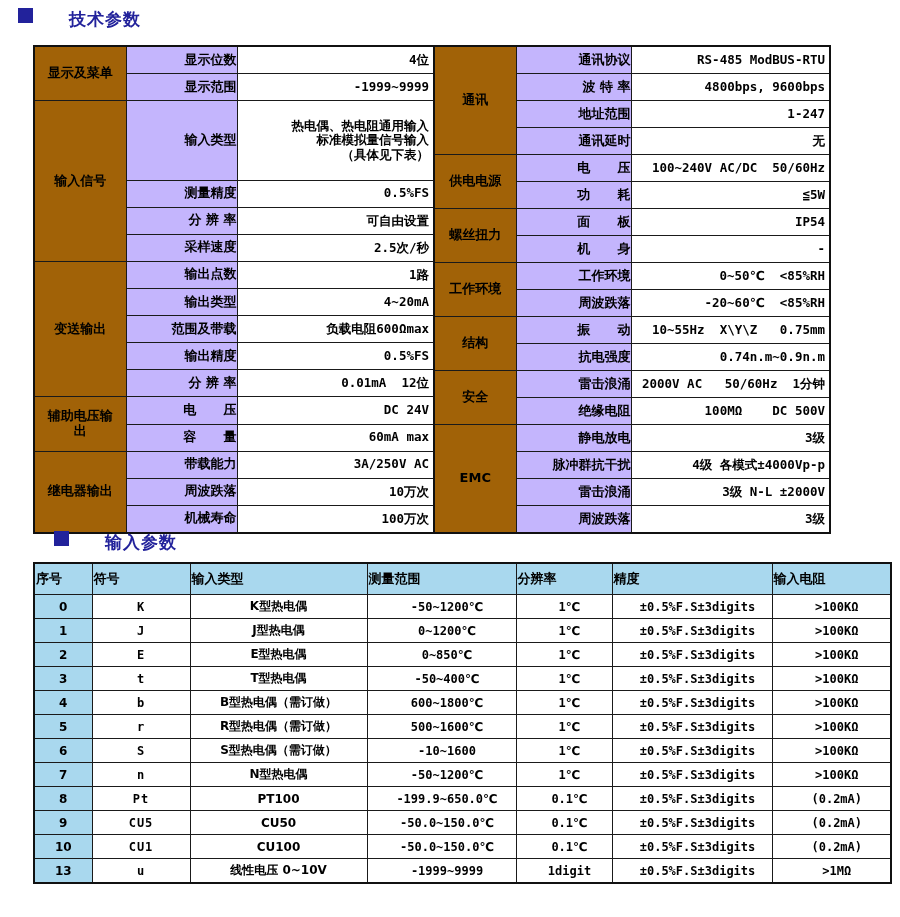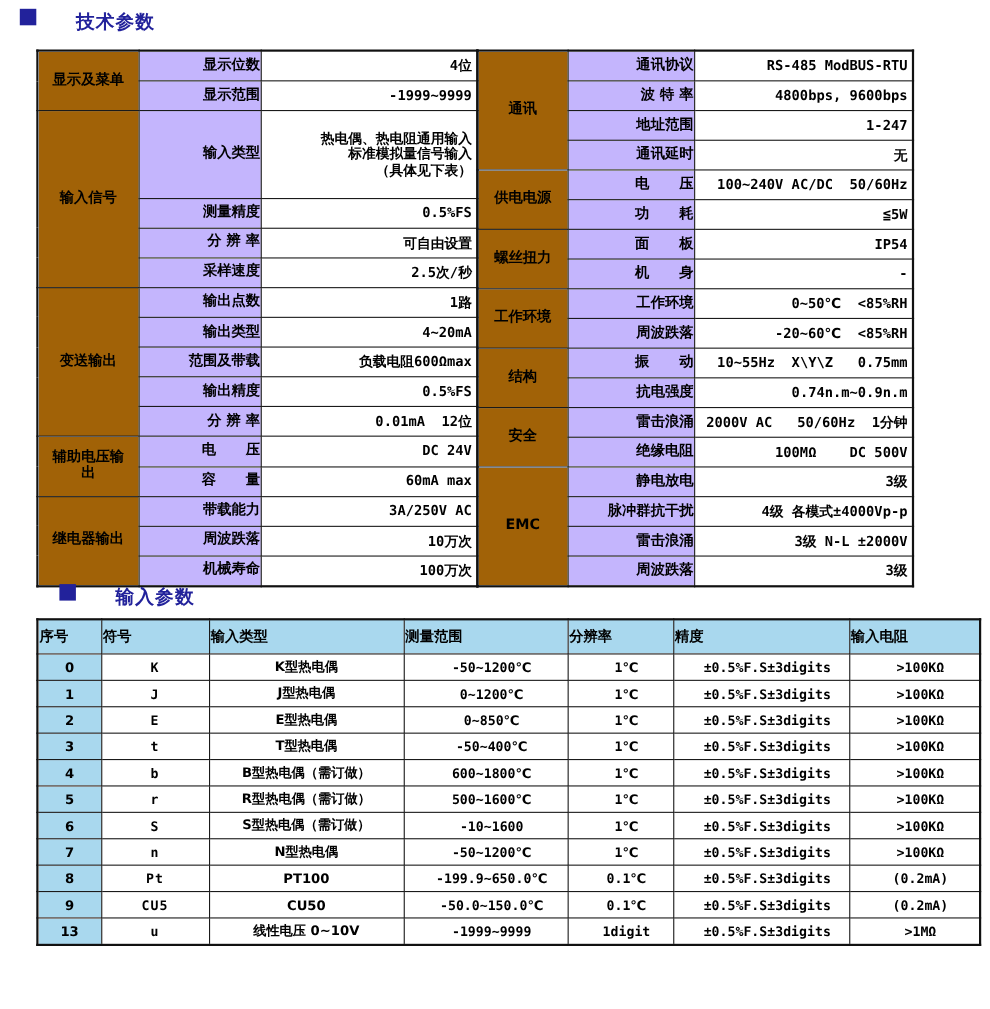--- a/index.html
+++ b/index.html
@@ -327,20 +327,29 @@
       <tr>
             <td class="idx">9</td>
             <td class="lcd">CU5</td>
             <td>CU50</td>
             <td class="mono">-50.0~150.0℃</td>
             <td class="mono">0.1℃</td>
             <td class="mono">±0.5%F.S±3digits</td>
             <td class="mono">(0.2mA)</td>
           </tr>
       <tr>
+            <td class="idx">10</td>
+            <td class="lcd">CU1</td>
+            <td>CU100</td>
+            <td class="mono">-50.0~150.0℃</td>
+            <td class="mono">0.1℃</td>
+            <td class="mono">±0.5%F.S±3digits</td>
+            <td class="mono">(0.2mA)</td>
+          </tr>
+      <tr>
             <td class="idx">13</td>
             <td class="lcd">u</td>
             <td>线性电压 0~10V</td>
             <td class="mono">-1999~9999</td>
             <td class="mono">1digit</td>
             <td class="mono">±0.5%F.S±3digits</td>
             <td class="mono">&gt;1MΩ</td>
           </tr>
 
     </tbody>

